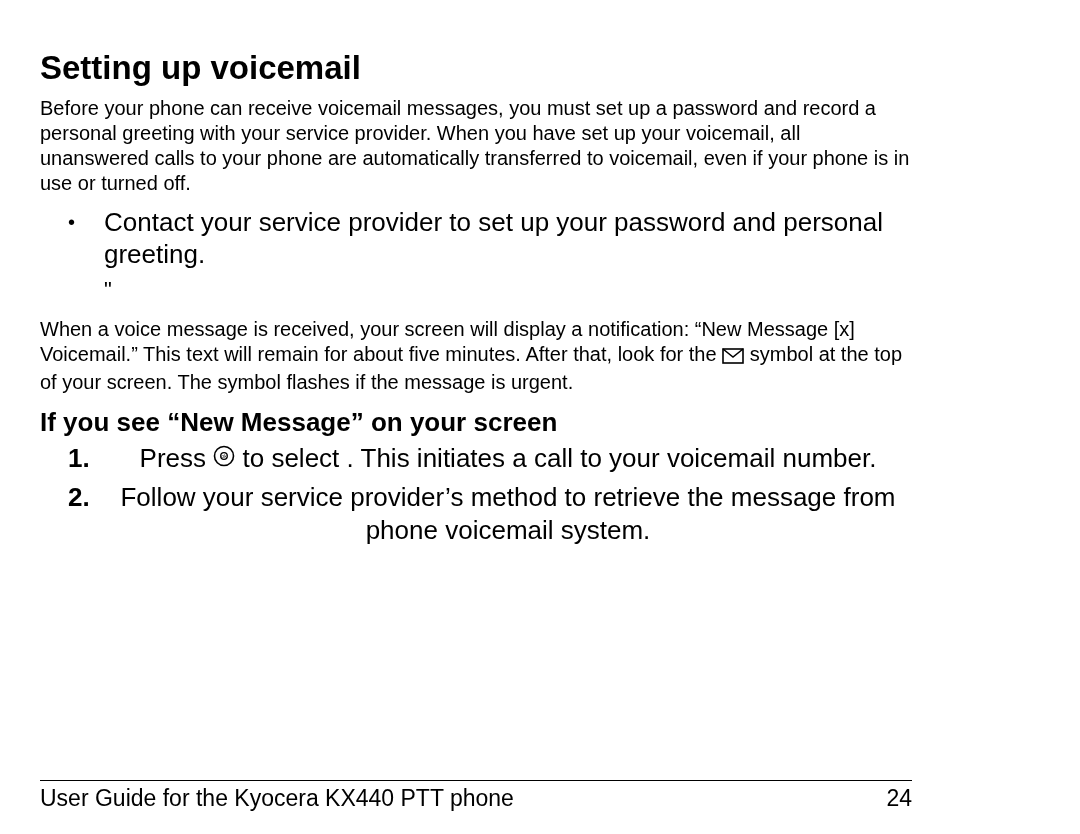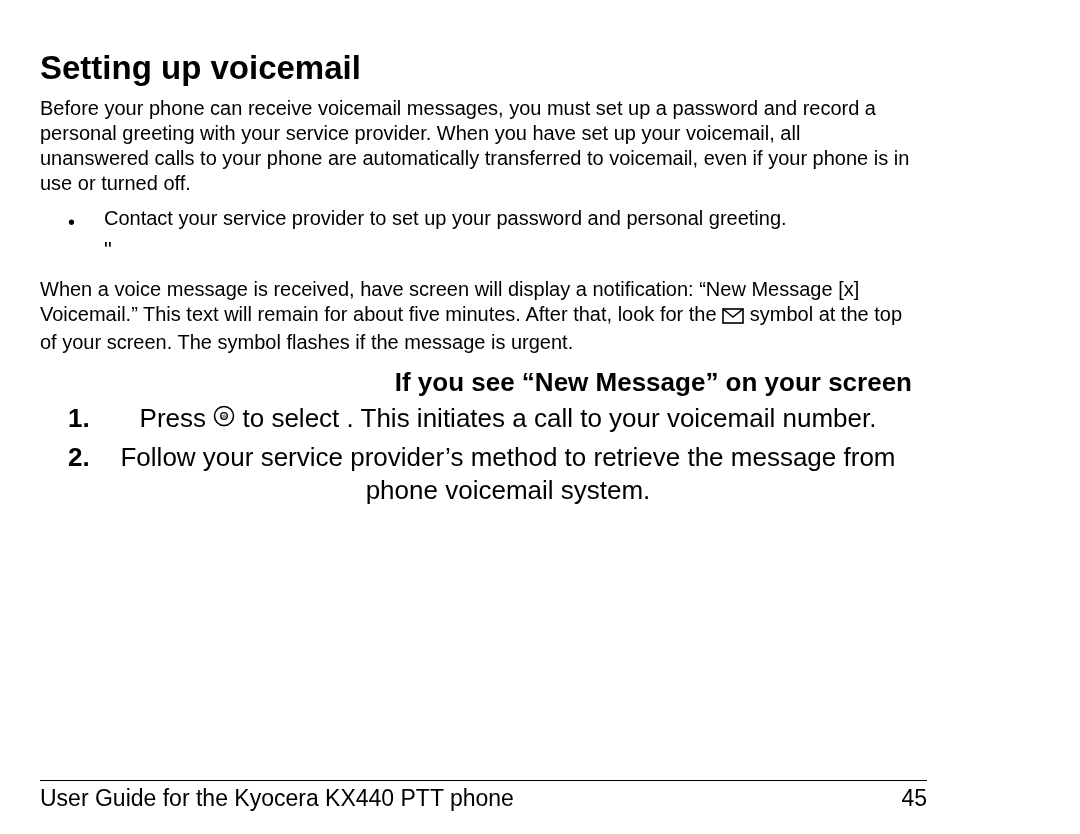--- a/index.html
+++ b/index.html
@@ -28,21 +28,21 @@
     font-size: 20px;
     line-height: 1.25;
     margin: 0 0 10px 0;
   }
   ul.bullet {
     list-style: none;
     margin: 0 0 4px 0;
     padding: 0 0 0 64px;
   }
   ul.bullet li {
-    font-size: 20px;
+    font-size: 26px;
     line-height: 1.25;
     position: relative;
     padding-left: 0px;
     margin-bottom: 6px;
   }
   ul.bullet li::before {
     content: "•";
     position: absolute;
     left: -36px;
     top: 0;
@@ -55,21 +55,20 @@
     font-family: Arial, Helvetica, sans-serif;
   }
   .para .inline-icon {
     display: inline-block;
     vertical-align: -3px;
   }
   .sub-heading {
     font-size: 26px;
     font-weight: bold;
     margin: 12px 0 4px 0;
-    text-align: right;
   }
   ol.steps {
     list-style: none;
     margin: 0;
     padding: 0 0 0 64px;
     counter-reset: step;
     text-align: center;
   }
   ol.steps li {
     font-size: 26px;
@@ -81,21 +80,21 @@
     counter-increment: step;
     content: counter(step) ".";
     font-weight: bold;
     position: absolute;
     left: -36px;
     top: 0;
   }
   .footer {
     position: absolute;
     left: 40px;
-    right: 25px;
+    right: 40px;
     bottom: 22px;
     margin-top: 8px;
   }
   .footer-line {
     border-top: 1.3px solid #000;
     margin-bottom: 4px;
   }
   .footer-row {
     display: flex;
     justify-content: space-between;
@@ -115,21 +114,21 @@
 
   <p class="para">Before your phone can receive voicemail messages, you must set up a password and record a personal greeting with your service provider. When you have set up your voicemail, all unanswered calls to your phone are automatically transferred to voicemail, even if your phone is in use or turned off.</p>
 
   <ul class="bullet">
     <li>Contact your service provider to set up your password and personal greeting.</li>
   </ul>
 
   <div class="ditto">"</div>
 
   <p class="para">
-    <span>When a voice message is received, have screen will display a notification: “New Message [x] Voicemail.” This text will remain for about five minutes. After that, look for the </span>
+    <span>When a voice message is received, your screen will display a notification: “New Message [x] Voicemail.” This text will remain for about five minutes. After that, look for the </span>
     <span class="inline-icon">
       <svg class="icon" width="22" height="16" viewBox="0 0 22 16">
         <rect x="1" y="1" width="20" height="14" fill="none" stroke="#000" stroke-width="1.6"></rect>
         <path d="M1 1 L11 9 L21 1" fill="none" stroke="#000" stroke-width="1.6"></path>
       </svg>
     </span>
     <span> symbol at the top of your screen. The symbol flashes if the message is urgent.</span>
   </p>
 
   <div class="sub-heading">If you see “New Message” on your screen</div>
@@ -146,17 +145,17 @@
       </span>
       <span> to select      . This initiates a call to your voicemail number.</span>
     </li>
     <li>Follow your service provider’s method to retrieve the message from phone voicemail system.</li>
   </ol>
 
   <div class="footer">
     <div class="footer-line"></div>
     <div class="footer-row">
       <span>User Guide for the Kyocera KX440 PTT phone</span>
-      <span>45</span>
+      <span>24</span>
     </div>
   </div>
 
 </div>
 
 </body></html>

